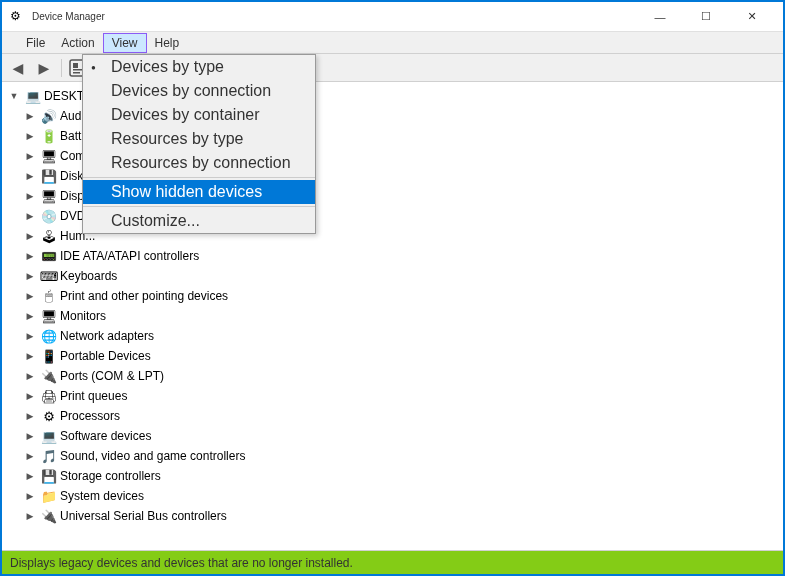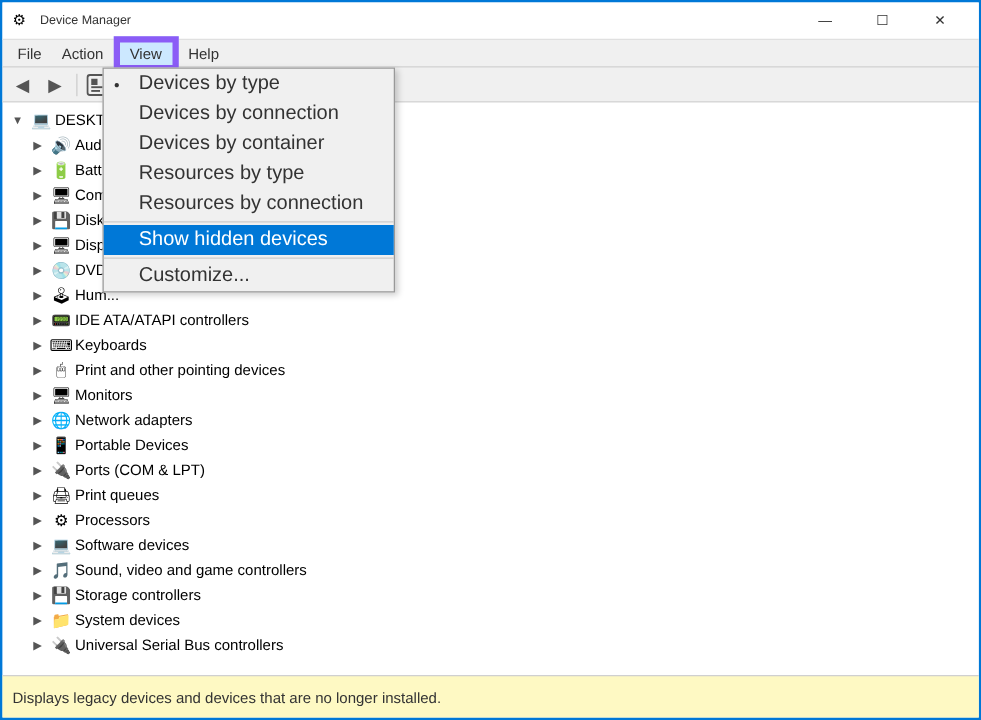--- a/index.html
+++ b/index.html
@@ -55,32 +55,32 @@
       align-items: center;
       justify-content: center;
       font-size: 11px;
       color: #333;
     }
 
     .menu-bar {
       display: flex;
       background: #f0f0f0;
       border-bottom: 1px solid #d0d0d0;
-      padding: 2px 4px;
+      padding: 2px 16px;
       height: 22px;
       align-items: center;
       position: relative;
     }
     .menu-item {
       padding: 2px 8px;
       cursor: pointer;
       font-size: 12px;
       color: #333;
     }
-    .menu-item.active { background: #cce8ff; border: 5px solid #8b5cf6; }
+    .menu-item.active { background: #cce8ff; border: 1px solid #8b5cf6; }
 
     .toolbar {
       display: flex;
       background: #f0f0f0;
       border-bottom: 1px solid #d0d0d0;
       padding: 2px 4px;
       height: 28px;
       align-items: center;
       gap: 2px;
     }
@@ -153,22 +153,22 @@
       justify-content: center;
       font-size: 13px;
       flex-shrink: 0;
     }
     .tree-label {
       font-size: 12px;
       color: #000;
     }
 
     .status-bar {
-      height: 34px;
-      background: #fef9c3;
+      height: 24px;
+      background: #84cc16;
       border-top: 1px solid #d0d0d0;
       display: flex;
       align-items: center;
       padding: 0 8px;
       font-size: 12px;
       color: #333;
     }
 
     
     .dropdown-menu {

